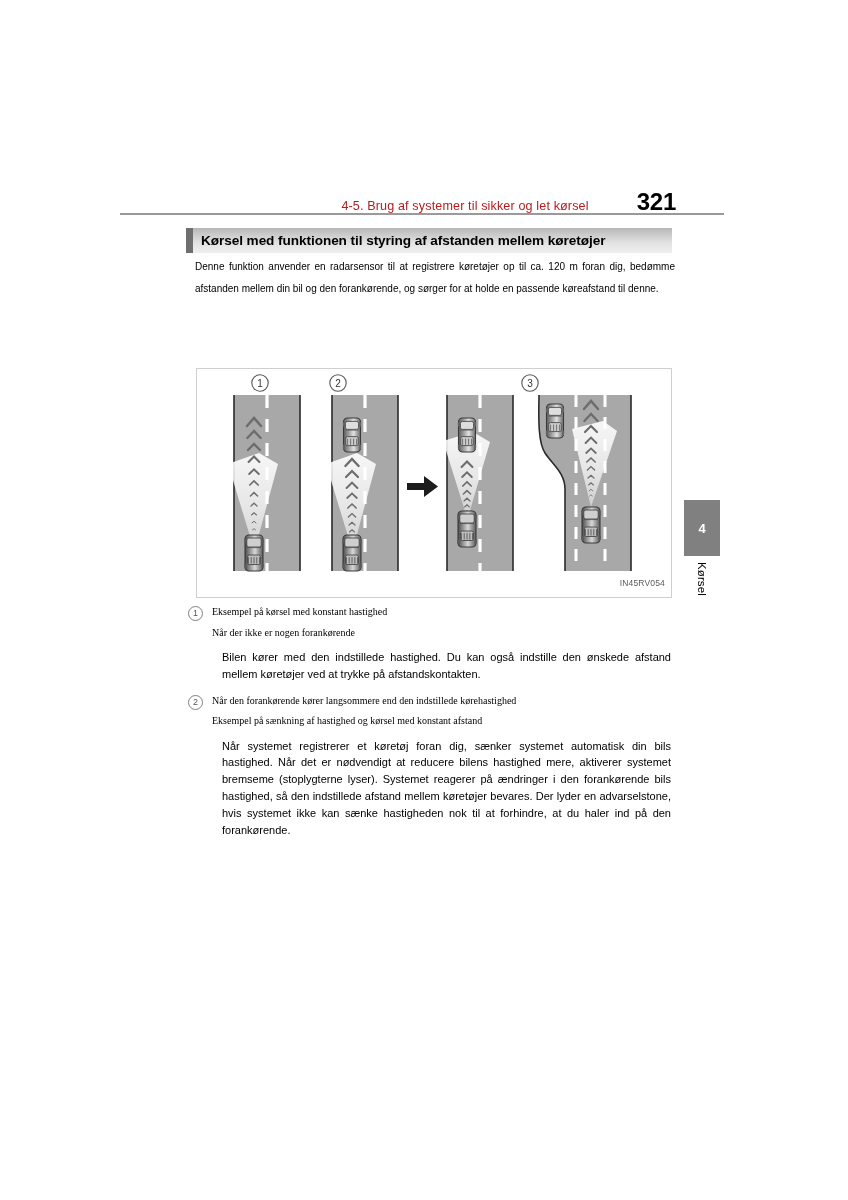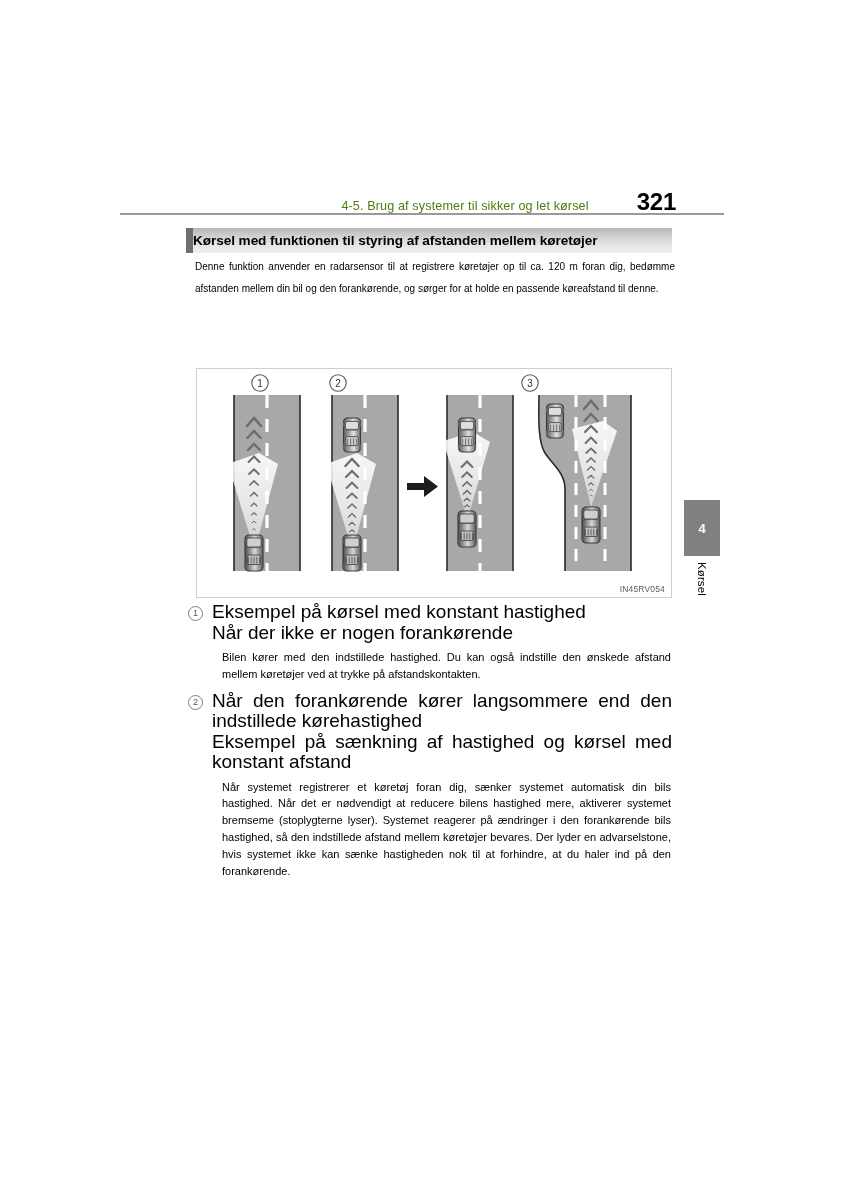--- a/index.html
+++ b/index.html
@@ -30,21 +30,21 @@
     top: 188px;
     width: 556px;
     display: flex;
     align-items: baseline;
     justify-content: flex-end;
     gap: 24px;
   }
   .runhead-title {
     font-size: 12.6px;
     letter-spacing: 0.01em;
-    color: #4d7c0f;
+    color: #b91c1c;
     white-space: nowrap;
   }
   .runhead-page {
     font-size: 24px;
     font-weight: bold;
     letter-spacing: -0.01em;
     margin-left: 24px;
   }
   .runhead-rule {
     position: absolute;
@@ -70,20 +70,21 @@
   .sec-band-bar {
     width: 7px;
     height: 25px;
     background: #6f6f6f;
     flex: 0 0 auto;
   }
   .sec-band-text {
     font-size: 13.6px;
     font-weight: bold;
     letter-spacing: -0.005em;
+    padding-left: 8px;
     color: #000;
     white-space: nowrap;
   }
 
   
   .p-intro {
     position: absolute;
     left: 195px;
     top: 256px;
     width: 480px;
@@ -111,21 +112,21 @@
     width: 476px;
     height: 230px;
     border: 1px solid #cfcfcf;
     background: #ffffff;
     box-sizing: border-box;
   }
   .figure svg { display: block; }
   .fig-code {
     position: absolute;
     right: 6px;
-    bottom: 3px;
+    bottom: 9px;
     font-size: 8.5px;
     color: #5b5b5b;
     letter-spacing: 0.02em;
     text-align: center;
   }
 
   
   .clist {
     position: absolute;
     left: 188px;
@@ -145,24 +146,25 @@
     border-radius: 50%;
     font-size: 9px;
     line-height: 13px;
     text-align: center;
     color: #555;
     margin-top: 4px;
     margin-right: 9px;
   }
   .cbody { flex: 1 1 auto; }
   .cmain {
-    font-size: 19px;
+    font-size: 10px;
     line-height: 20.5px;
     text-align: justify;
     text-justify: inter-word;
+    font-family: Liberation Serif, serif;
   }
   .cmain.nojust { text-align: left; }
   .csub {
     font-size: 11px;
     line-height: 16.8px;
     text-align: justify;
     text-justify: inter-word;
     margin-top: 6px;
     margin-bottom: 6px;
     padding-left: 10px;

